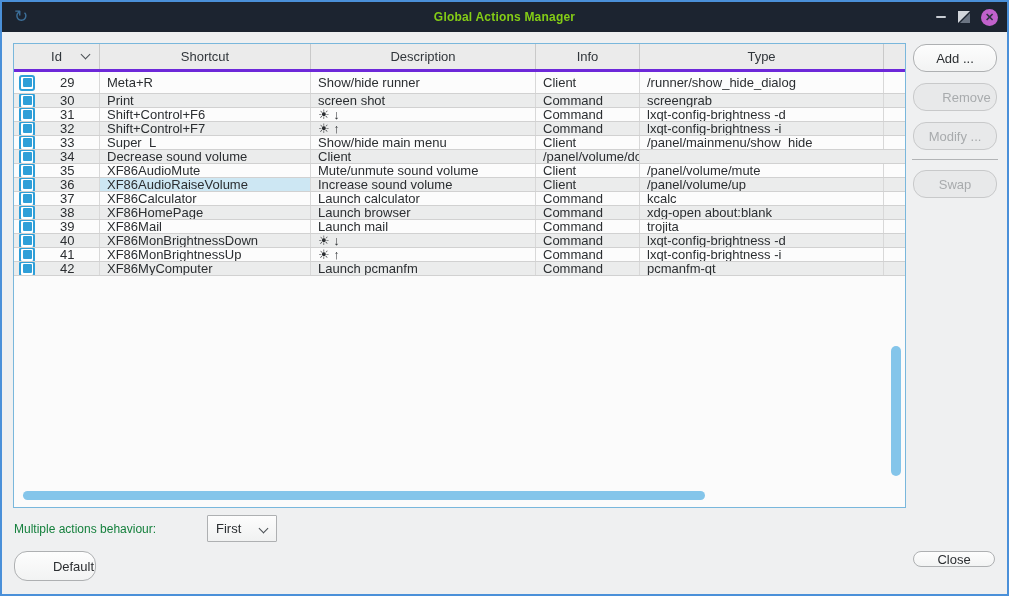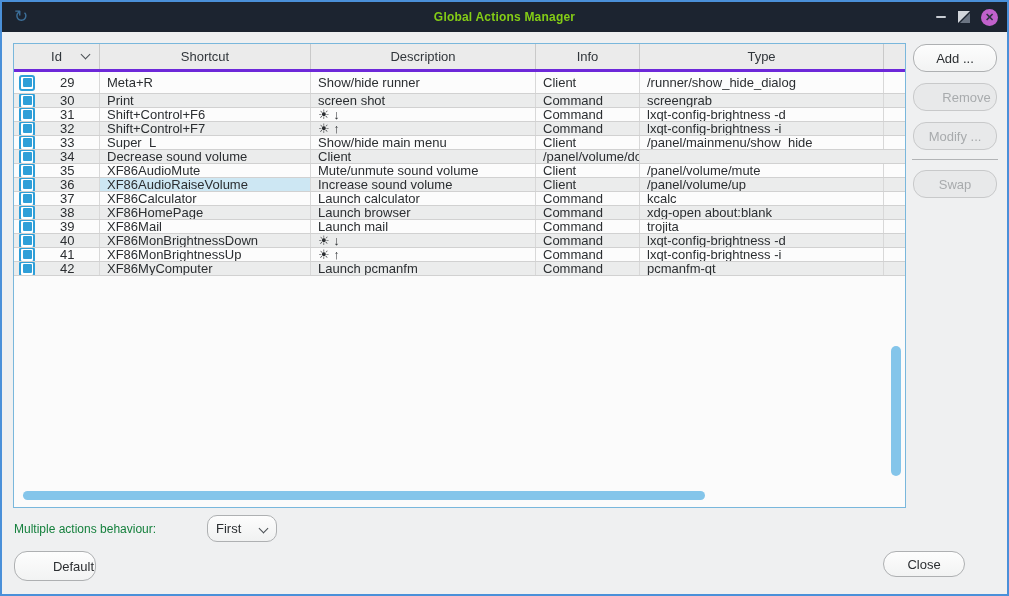--- a/index.html
+++ b/index.html
@@ -94,32 +94,32 @@
   #btn-add    { top: 42px; }
   #btn-remove { top: 81px; padding-left: 23px; }
   #btn-modify { top: 120px; }
   .side-sep { position: absolute; left: 910px; top: 157px; width: 86px; height: 1px; background: #b2b4b6; }
   #btn-swap   { top: 168px; }
 
   
   .behaviour-label { position: absolute; left: 12px; top: 520px; font-size: 12px; color: #15803d; }
   .combo {
     position: absolute; left: 205px; top: 513px; width: 70px; height: 27px;
-    border: 1px solid #aeb0b2; border-radius: 10px;
+    border: 1px solid #aeb0b2; border-radius: 1px;
     background: linear-gradient(#fdfdfd, #f0f1f1);
     display: flex; align-items: center; padding: 0 8px;
     font-size: 13px; color: #2b2e31;
   }
   .combo-chevron {
     position: absolute; right: 9px; top: 9px; width: 7px; height: 7px;
     border-right: 1.6px solid #4a4f54; border-bottom: 1.6px solid #4a4f54;
     transform: rotate(45deg);
   }
   #btn-default { left: 12px;  top: 549px; width: 82px; height: 30px; padding-left: 37px; }
-  #btn-close   { left: 881px; top: 549px; width: 82px; height: 26px; }
+  #btn-close   { left: 911px; top: 549px; width: 82px; height: 16px; }
 </style>
 </head>
 <body>
 
 <div class="titlebar">
   <span class="app-icon">↻</span>
   <span class="win-title">Global Actions Manager</span>
   <div class="win-controls">
     <span class="btn-min"></span>
     <span class="btn-max"></span>

